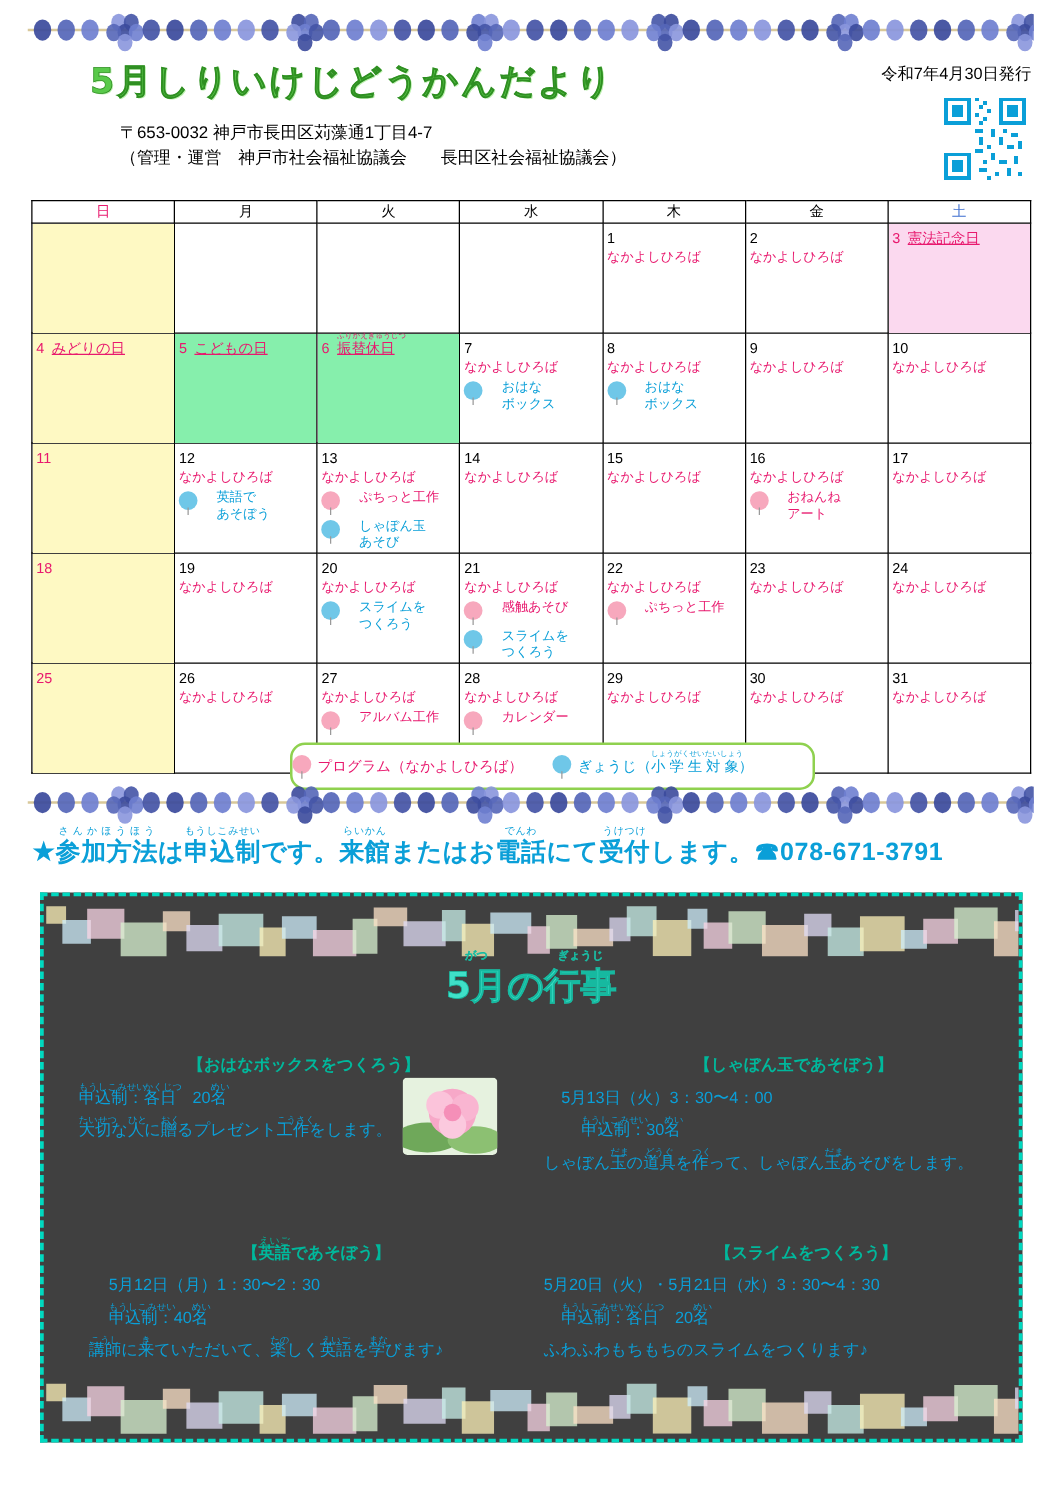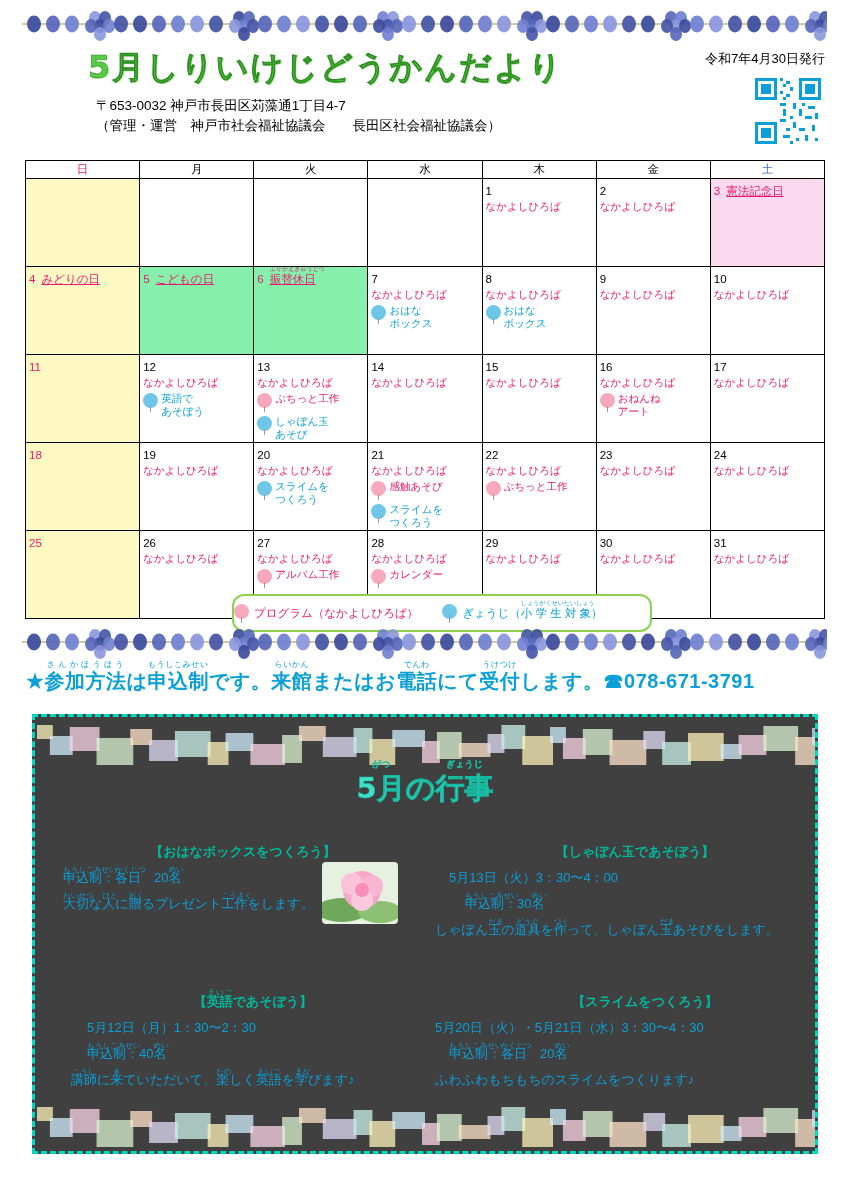--- a/index.html
+++ b/index.html
@@ -16,22 +16,22 @@
   .garland {
     position: absolute; left: 22px; top: 10px; width: 805px; height: 36px;
   }
   .garland svg { display: block; }
 
   
   .title-row {
     position: absolute; left: 0; top: 46px; width: 849px; height: 40px;
   }
   .main-title {
-    position: absolute; left: 88px; top: 0;
-    font-size: 32px; font-weight: bold;
+    position: absolute; left: 72px; top: 0;
+    font-size: 28px; font-weight: bold;
     color: #59c94a;
     letter-spacing: 2px;
     -webkit-text-stroke: 0.6px #2f8f22;
     text-shadow: 1px 1px 0 #bdf0b0;
     font-family: "DejaVu Sans", sans-serif;
   }
   .issue-date {
     position: absolute; right: 24px; top: 4px;
     font-size: 13px; color: #000;
   }
@@ -88,21 +88,21 @@
   }
   .holiday-name.ruby { position: relative; }
   .ruby-top {
     position: absolute; left: 0; top: -7px;
     font-size: 6px; color: #e8196e; white-space: nowrap;
   }
   .nak {
     font-size: 10.5px; color: #e8196e; margin-top: 1px; line-height: 13px;
   }
   .ev {
-    display: flex; align-items: flex-start; gap: 3px; margin-top: 3px;
+    display: flex; align-items: flex-start; gap: 15px; margin-top: 3px;
   }
   .balloon {
     flex: 0 0 auto; width: 15px; height: 19px; position: relative; margin-top: 1px;
   }
   .balloon .ball {
     width: 15px; height: 15px; border-radius: 50%;
     position: absolute; top: 0; left: 0;
   }
   .balloon .str {
     position: absolute; left: 7px; top: 13px; width: 1px; height: 6px;

